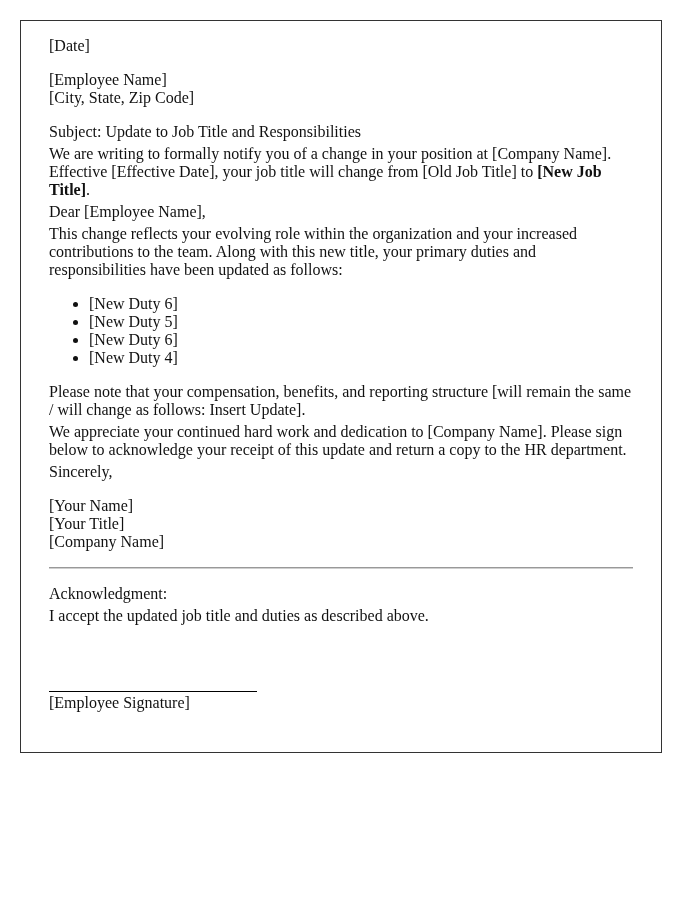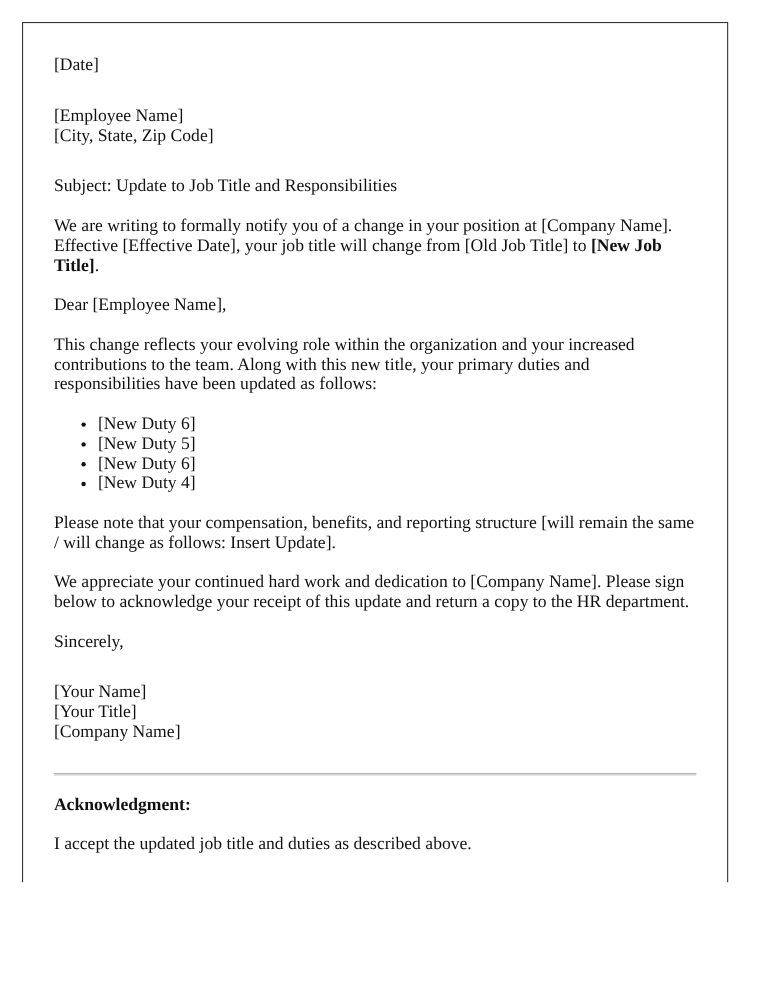--- a/index.html
+++ b/index.html
@@ -28,24 +28,24 @@
     .letter {
       position: absolute;
       left: 20px;
       top: 20px;
       width: 584px;
       padding: 12px 28px 40px 28px;
       border: 1px solid #333333;
       background: #ffffff;
     }
     .letter p {
-      margin: 18px 0;
+      margin: 4px 0;
     }
     .letter p.block {
-      margin: 28px 0;
+      margin: 16px 0;
     }
     .letter p.block span {
       display: block;
     }
     .letter ul {
       margin: 16px 0;
       padding-left: 40px;
     }
     .letter ul li {
       list-style: disc;
@@ -54,21 +54,21 @@
       font-weight: bold;
     }
     .letter hr {
       border: none;
       border-top: 1px solid #999999;
       border-bottom: 1px solid #cfcfcf;
       margin: 16px 0;
       height: 0;
     }
     .ack-heading {
-      font-weight: bold;
+      font-weight: normal;
     }
     .signature-area {
       margin-top: 66px;
       width: 208px;
       border-top: 1px solid #000000;
       padding-top: 2px;
     }
   </style>
 </head>
 <body>

